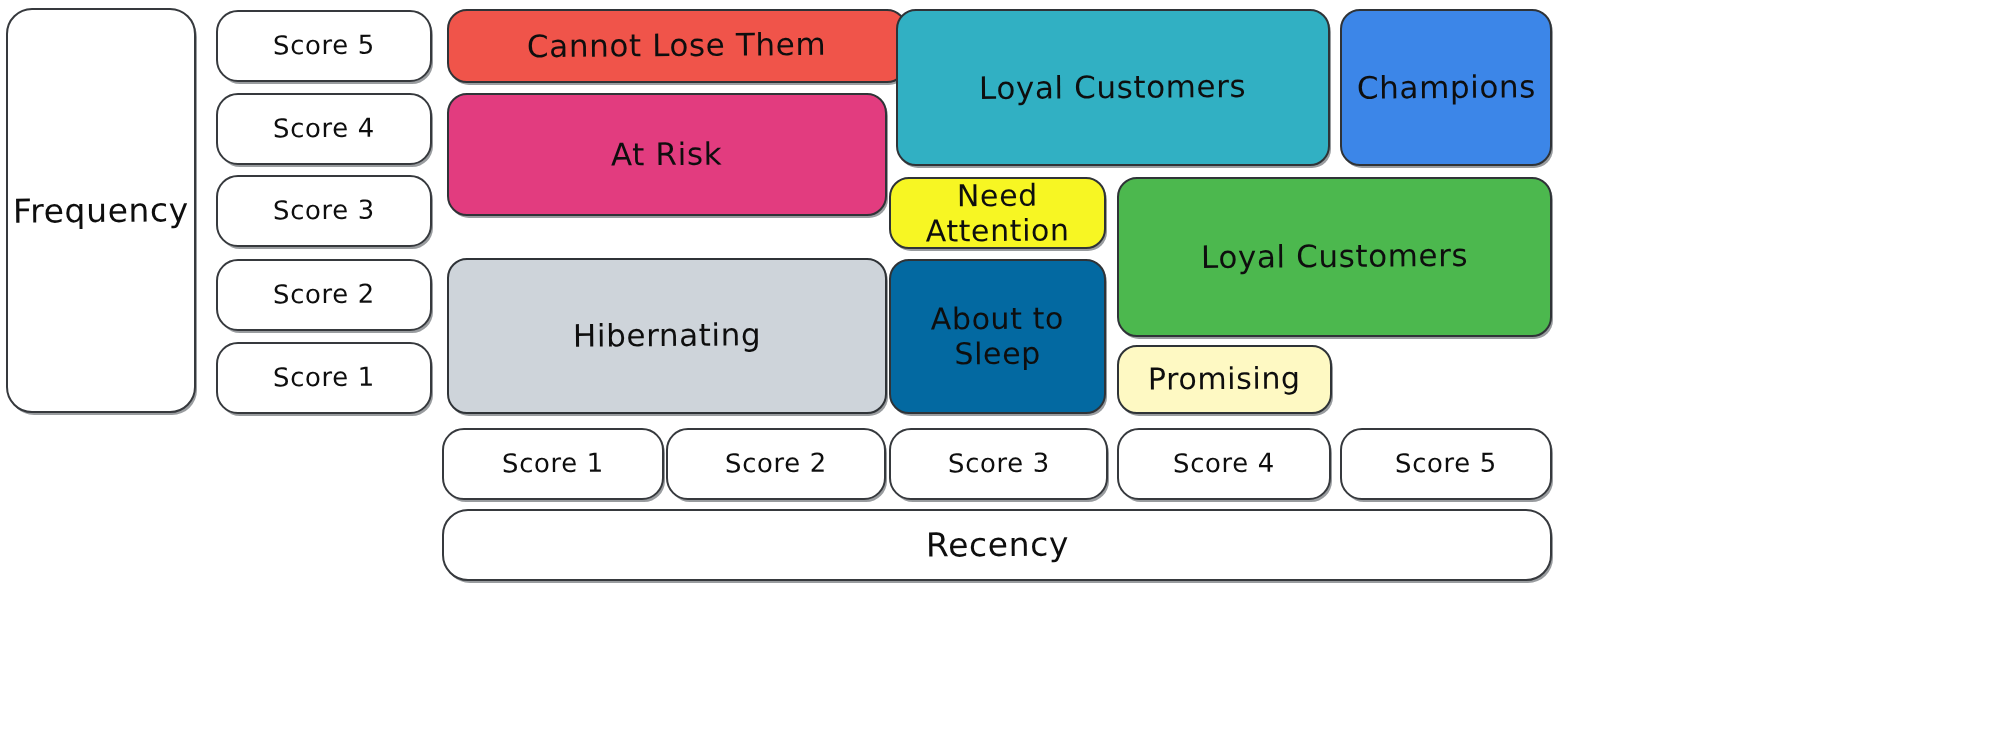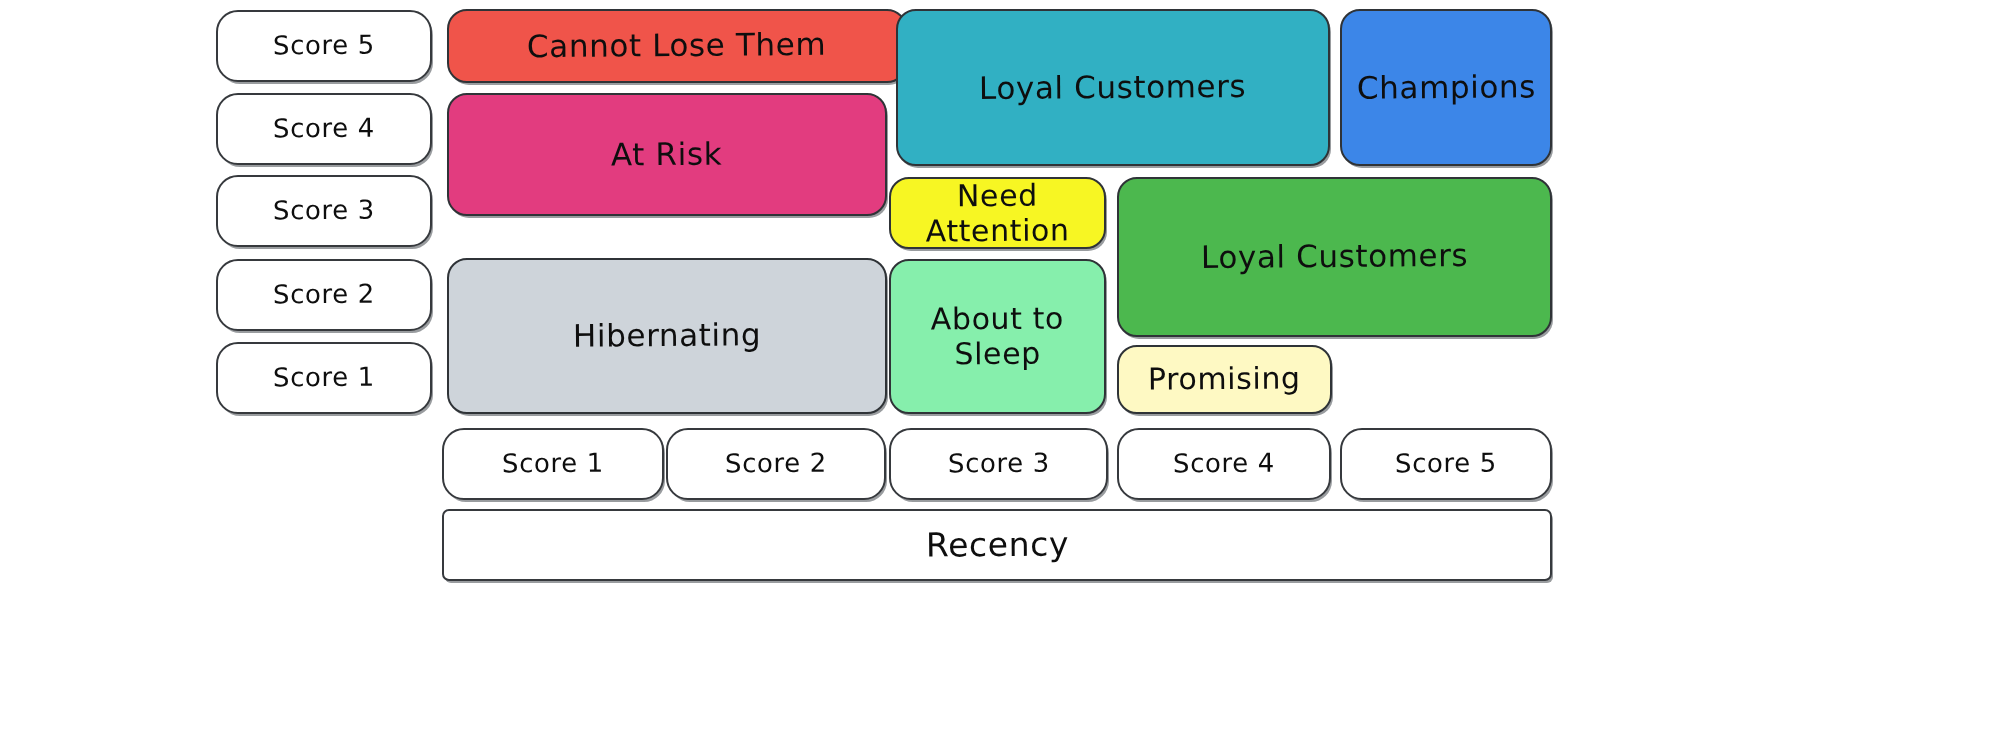--- a/index.html
+++ b/index.html
@@ -40,20 +40,23 @@
   .plain{background:#ffffff;}
 
   
   .seg{border-color:#2f3337;border-radius:20px;}
 </style>
 </head>
 <body>
 
 <div class="stage">
 
+  <div class="box plain t-axis" style="left:6px;top:8px;width:190px;height:405px;border-radius:26px;">
+    <span class="lbl">Frequency</span>
+  </div>
 
   <div class="box plain t-score" style="left:216px;top:10px;width:216px;height:72px;">
     <span class="lbl">Score 5</span>
   </div>
   <div class="box plain t-score" style="left:216px;top:93px;width:216px;height:72px;">
     <span class="lbl">Score 4</span>
   </div>
   <div class="box plain t-score" style="left:216px;top:175px;width:216px;height:72px;">
     <span class="lbl">Score 3</span>
   </div>
@@ -85,21 +88,21 @@
   </div>
 
   <div class="box seg t-seg-sm" style="left:889px;top:177px;width:217px;height:72px;background:#f7f623;">
     <span class="lbl">Need Attention</span>
   </div>
 
   <div class="box seg t-seg" style="left:1117px;top:177px;width:435px;height:160px;background:#4cb84e;">
     <span class="lbl">Loyal Customers</span>
   </div>
 
-  <div class="box seg t-seg-sm" style="left:889px;top:259px;width:217px;height:155px;background:#86efac;">
+  <div class="box seg t-seg-sm" style="left:889px;top:259px;width:217px;height:155px;background:#0369a1;">
     <span class="lbl">About to Sleep</span>
   </div>
 
   <div class="box seg t-seg-sm" style="left:1117px;top:345px;width:215px;height:69px;background:#fef9c3;">
     <span class="lbl">Promising</span>
   </div>
 
 
   <div class="box plain t-score" style="left:442px;top:428px;width:222px;height:72px;">
     <span class="lbl">Score 1</span>
@@ -110,17 +113,17 @@
   <div class="box plain t-score" style="left:889px;top:428px;width:219px;height:72px;">
     <span class="lbl">Score 3</span>
   </div>
   <div class="box plain t-score" style="left:1117px;top:428px;width:214px;height:72px;">
     <span class="lbl">Score 4</span>
   </div>
   <div class="box plain t-score" style="left:1340px;top:428px;width:212px;height:72px;">
     <span class="lbl">Score 5</span>
   </div>
 
-  <div class="box plain t-axis" style="left:442px;top:509px;width:1110px;height:72px;border-radius:7px;">
+  <div class="box plain t-axis" style="left:442px;top:509px;width:1110px;height:72px;border-radius:26px;">
     <span class="lbl">Recency</span>
   </div>
 
 </div>
 
 </body></html>

